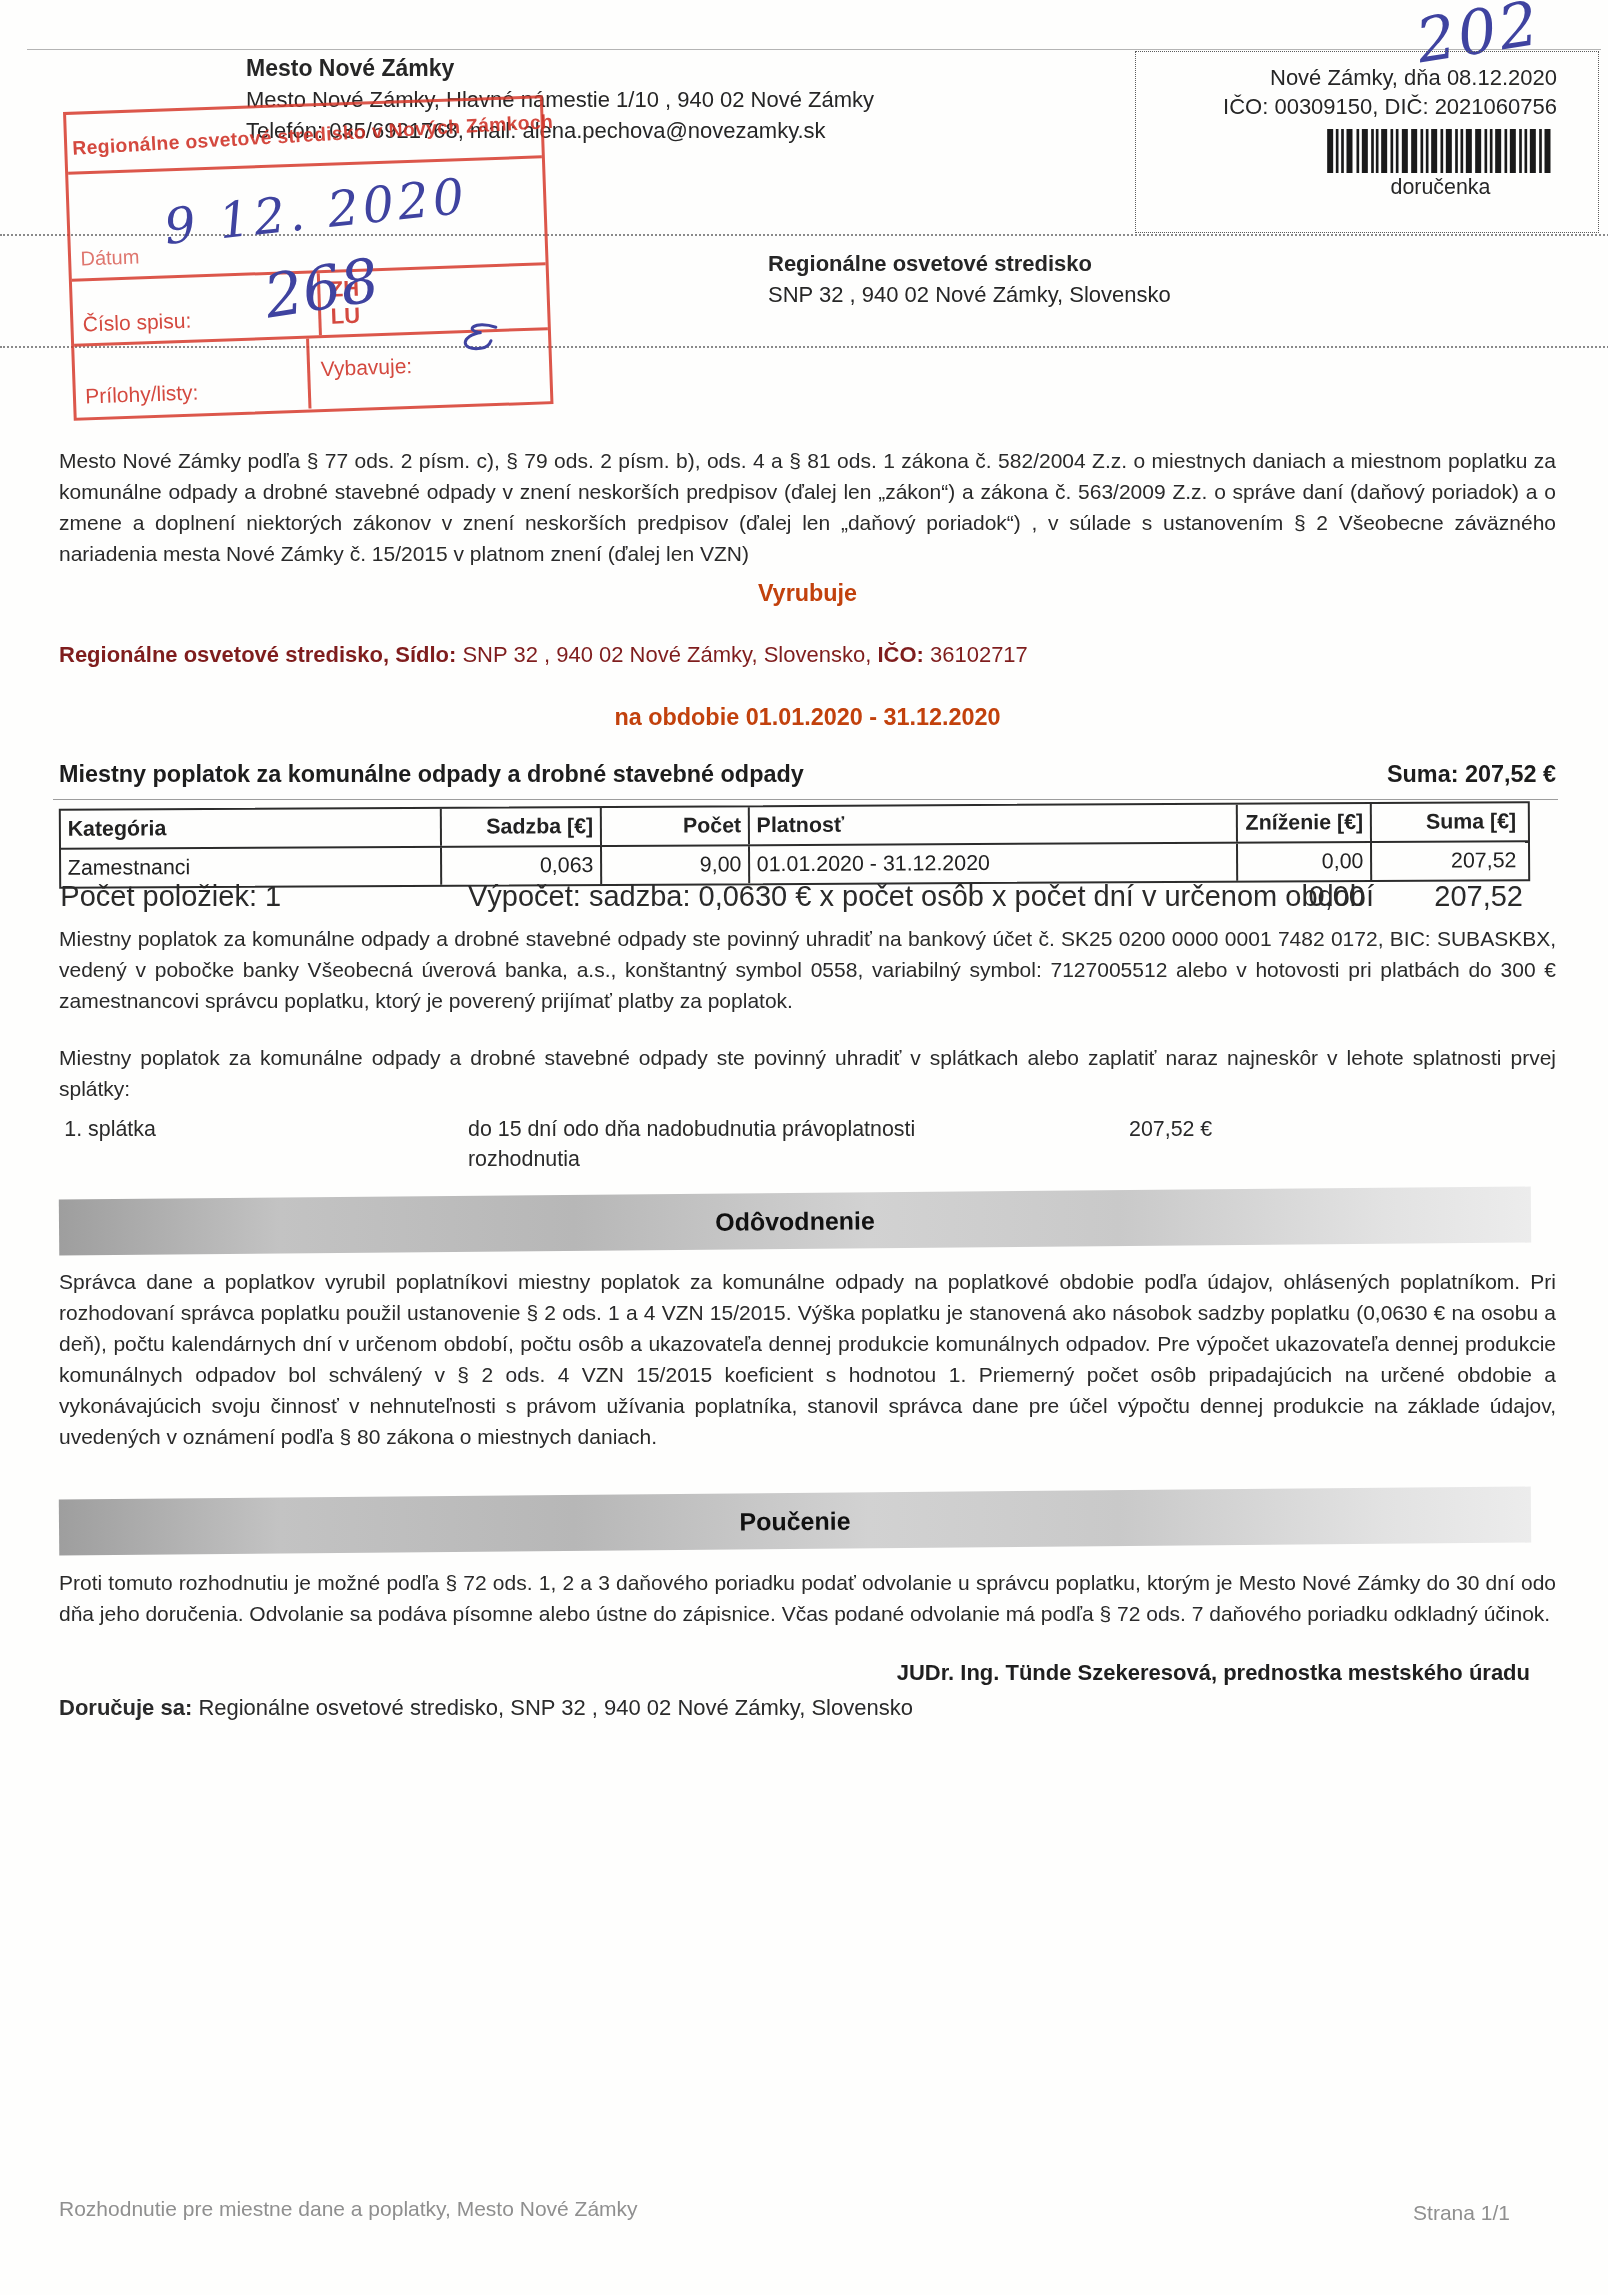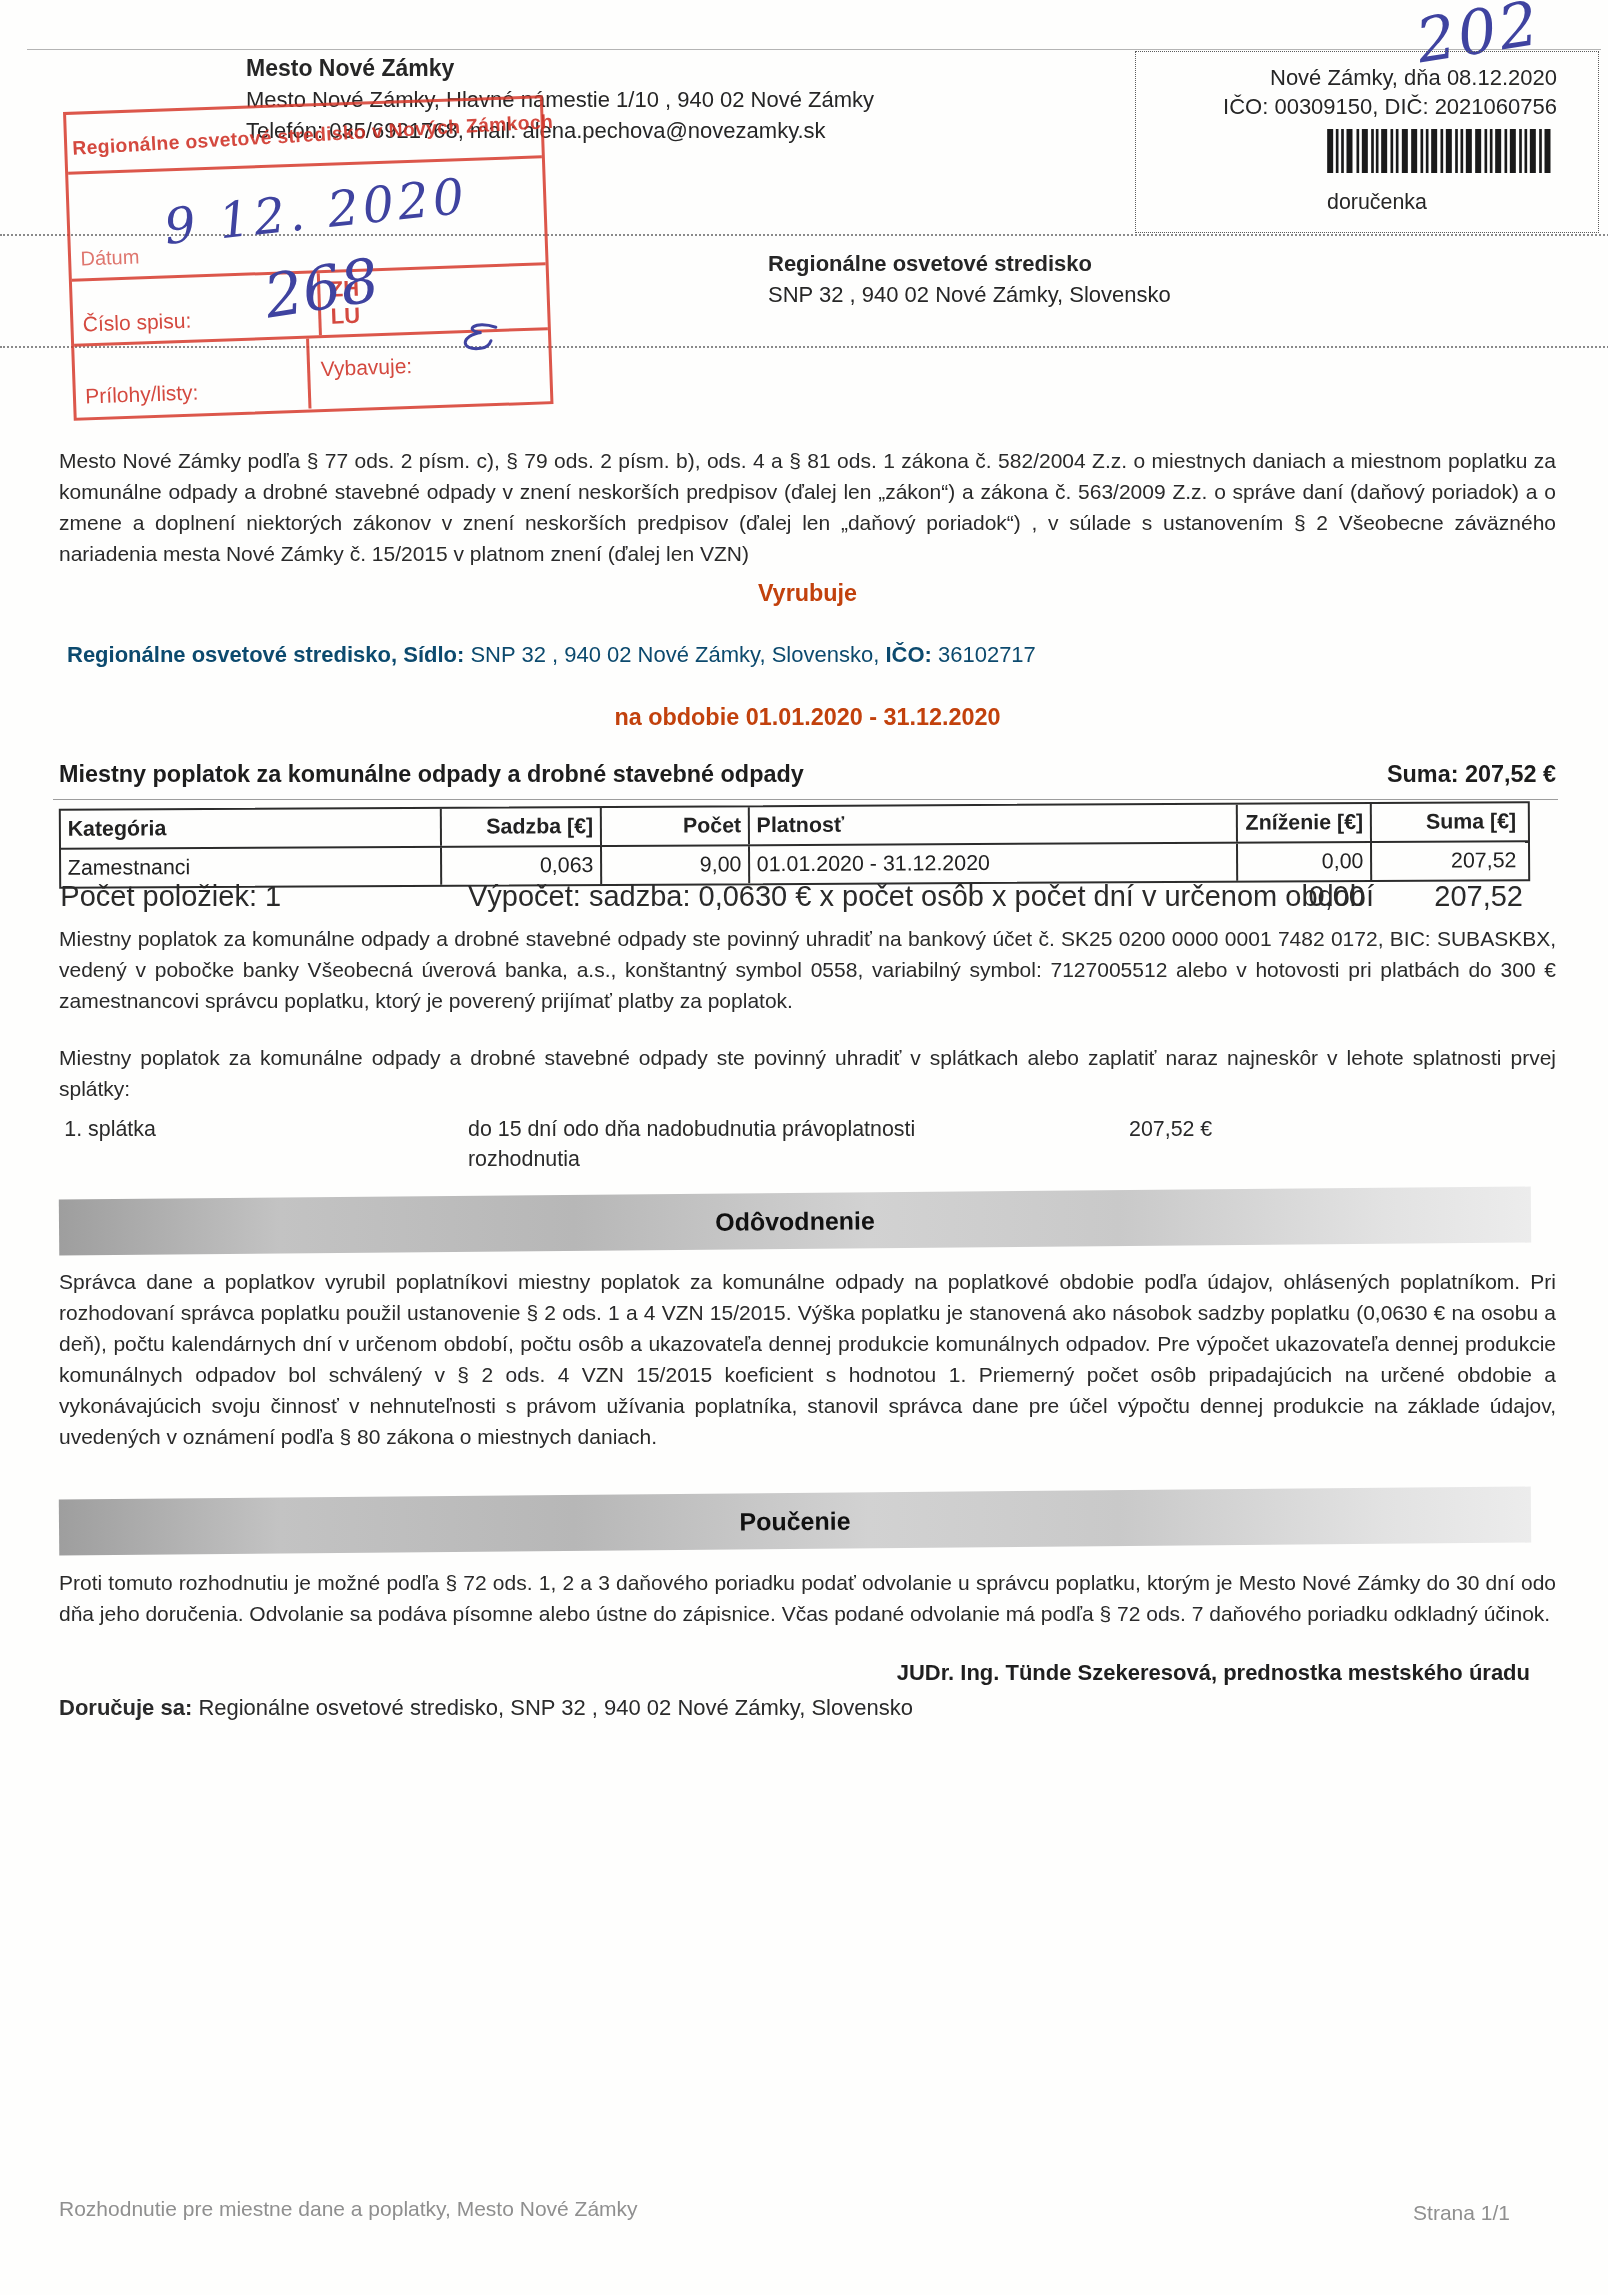--- a/index.html
+++ b/index.html
@@ -17,21 +17,21 @@
 
   
   .sender{left:246px;top:53px;line-height:31px;font-size:22px;}
   .sender .name{font-size:23px;font-weight:bold;}
 
   
   .dbox{left:1135px;top:51px;width:464px;height:182px;border:1.3px dotted #5c5c5c;box-sizing:border-box;}
   .dline{text-align:right;padding-right:41px;font-size:22px;line-height:29px;}
   .dbox .first{margin-top:10.7px;}
   .barcode{margin:8px 0 0 191px;display:block;}
-  .dlabel{width:227px;margin-left:191px;text-align:left;font-size:21.4px;margin-top:17px;}
+  .dlabel{width:227px;margin-left:191px;text-align:center;font-size:21.4px;margin-top:2px;}
 
   
   .dotline{left:0;width:1609px;border-top:2px dotted #8a8a8a;height:0;}
 
   
   .stamp{left:63px;top:112px;width:480px;height:309px;border:3.3px solid rgba(214,57,44,.85);
          box-sizing:border-box;transform:rotate(-2deg);transform-origin:top left;z-index:5;}
   .stamp .red{color:rgba(206,48,36,.88);}
   .s-head{height:60px;border-bottom:3.3px solid rgba(214,57,44,.85);box-sizing:border-box;position:relative;overflow:visible;}
   .s-head .t{position:absolute;left:5.3px;top:17.4px;font-size:19.4px;font-weight:bold;white-space:nowrap;
@@ -51,21 +51,21 @@
   .s-vybav{flex:1;position:relative;}
   .s-vybav .lbl{position:absolute;left:10.7px;top:18.7px;font-size:21px;}
   .s-vybav .squiggle{position:absolute;left:146px;top:-13.4px;}
 
   
   .title{left:427px;top:385px;font-size:31px;font-weight:bold;letter-spacing:-0.3px;color:#1d1d1d;z-index:1;}
   .para{left:59px;width:1497px;font-size:21px;line-height:31px;color:#2a2a2a;}
   .p-intro{top:445px;}
   .h-mid{left:59px;width:1497px;font-size:23.4px;font-weight:bold;color:#c2410c;}
   .h-vyrubuje{top:580px;}
-  .subject{left:67px;top:642px;font-size:22px;color:#0c4a6e;}
+  .subject{left:59px;top:642px;font-size:22px;color:#7f1d1d;}
   .h-period{top:704px;}
   .fee-row{left:59px;top:761px;width:1497px;display:flex;justify-content:space-between;
            font-size:23.4px;font-weight:bold;color:#1d1d1d;}
   .thinline{left:53px;top:799px;width:1505px;border-top:1.3px solid #9d9d9d;height:0;}
 
   
   .tbl{left:59px;top:805px;width:1471px;border:2px solid #2c2c2c;box-sizing:border-box;
        transform:rotate(-.3deg);font-size:21.4px;color:#222;}
   .trow{display:grid;grid-template-columns:381px 160px 148px 488px 134px 151px;}
   .trow.head{font-weight:bold;border-bottom:2px solid #2c2c2c;}

